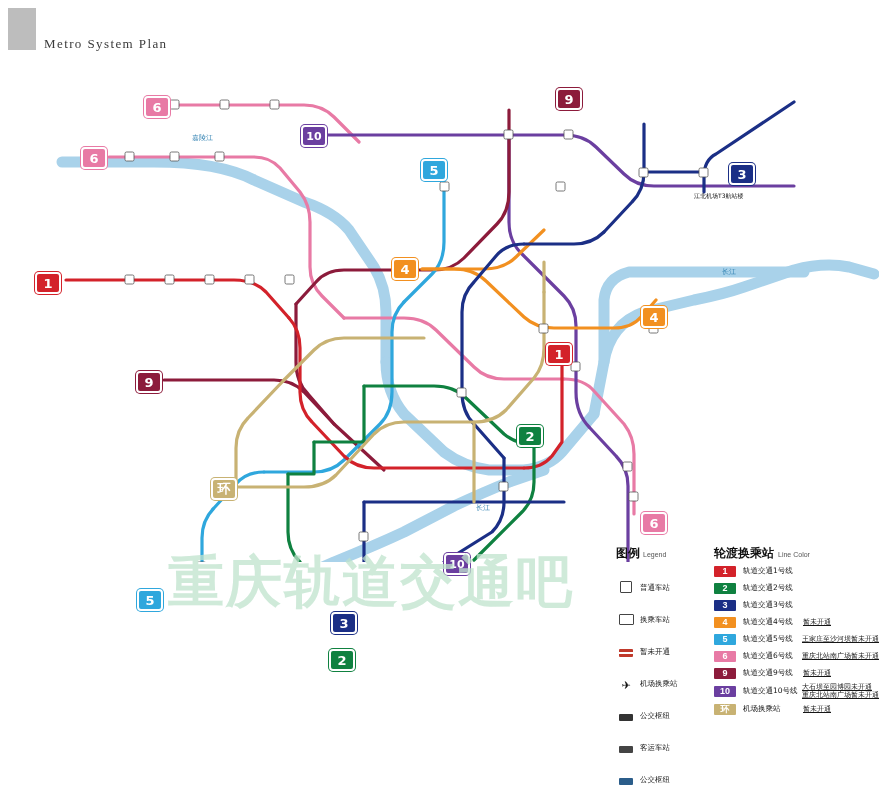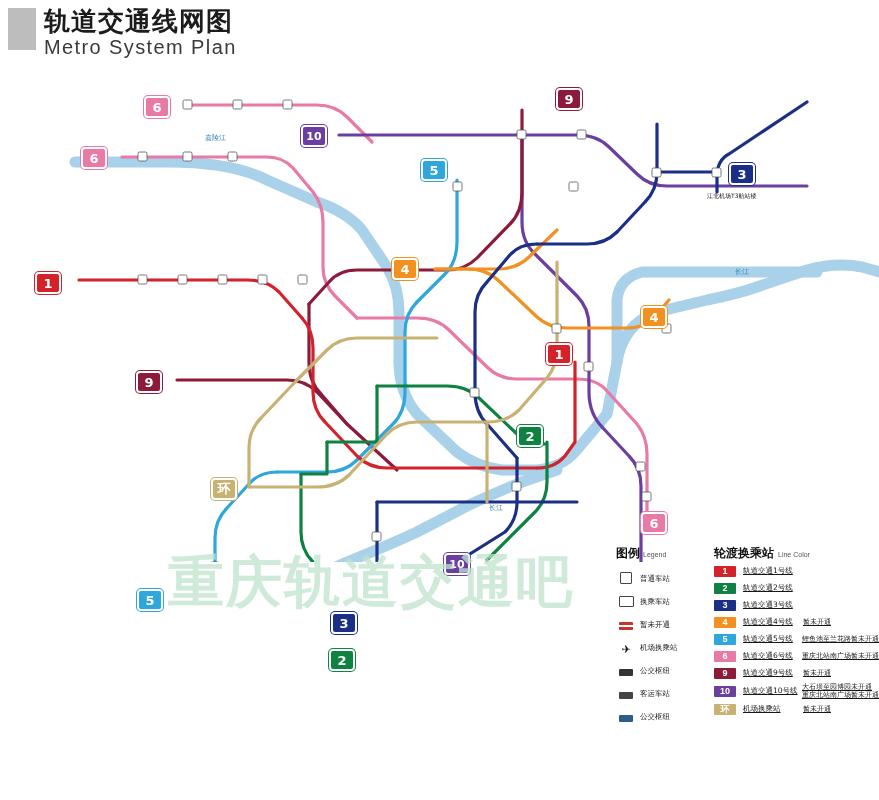--- a/index.html
+++ b/index.html
@@ -4,38 +4,38 @@
 <style>
   html,body{margin:0;padding:0;background:#ffffff;}
   body{width:879px;height:800px;position:relative;overflow:hidden;
        font-family:"Liberation Sans","DejaVu Sans",sans-serif;}
 
   
   #title-block{position:absolute;left:0;top:0;width:879px;height:62px;}
   #title-swatch{position:absolute;left:8px;top:8px;width:28px;height:42px;background:#bdbdbd;}
   #title-cn{position:absolute;left:44px;top:4px;font-size:26px;font-weight:bold;color:#1c1c1c;
             letter-spacing:1px;font-family:"DejaVu Sans",sans-serif;}
-  #title-en{position:absolute;left:44px;top:36px;font-size:20px;color:#3a3a3a;letter-spacing:1.4px;}
-
-  
-  #map{position:absolute;left:17px;top:62px;width:786px;height:500px;}
+  #title-en{position:absolute;left:44px;top:36px;font-size:13px;color:#3a3a3a;letter-spacing:1.4px;font-family:Liberation Serif, serif;}
+
+  
+  #map{position:absolute;left:4px;top:62px;width:786px;height:500px;}
   #map svg{display:block;}
 
   
   #watermark{position:absolute;left:168px;top:545px;width:470px;height:70px;
              font-size:56px;font-weight:bold;color:#bfe3cd;opacity:.75;
              font-family:"DejaVu Sans",sans-serif;letter-spacing:2px;
              white-space:nowrap;pointer-events:none;}
 
   
   #legend{position:absolute;left:616px;top:545px;width:100px;}
   #legend .hd{font-size:12px;font-weight:bold;color:#111;font-family:"DejaVu Sans",sans-serif;}
   #legend .hd .en{font-size:7px;font-weight:normal;color:#555;margin-left:3px;
                   font-family:"Liberation Sans",sans-serif;}
-  #legend .row{display:flex;align-items:center;height:13px;margin-top:10px;}
+  #legend .row{display:flex;align-items:center;height:13px;margin-top:19px;}
   #legend .ico{width:20px;text-align:center;}
   #legend .lb{font-size:7.5px;color:#1a1a1a;margin-left:4px;white-space:nowrap;
               font-family:"DejaVu Sans",sans-serif;}
 
   .ic-plain{display:inline-block;width:10px;height:10px;border:1.3px solid #444;background:#fff;border-radius:1px;}
   .ic-xfer{display:inline-block;width:13px;height:9px;border:1.3px solid #444;background:#fff;border-radius:1px;}
   .ic-train{display:inline-block;width:14px;height:8px;background:#c0392b;border-radius:1px;position:relative;}
   .ic-train:after{content:"";position:absolute;left:0;top:3px;width:14px;height:2px;background:#fff;}
   .ic-plane{font-size:11px;color:#111;line-height:10px;}
   .ic-bus{display:inline-block;width:14px;height:7px;background:#333;border-radius:1px;}
@@ -45,30 +45,29 @@
   
   #linecolor{position:absolute;left:714px;top:545px;width:165px;}
   #linecolor .hd{font-size:12px;font-weight:bold;color:#111;font-family:"DejaVu Sans",sans-serif;}
   #linecolor .hd .en{font-size:7px;font-weight:normal;color:#555;margin-left:4px;
                      font-family:"Liberation Sans",sans-serif;}
   #linecolor .row{display:flex;align-items:center;height:16px;margin-top:1px;}
   .lcbadge{width:22px;height:11px;border-radius:1px;color:#fff;font-size:9px;font-weight:bold;
            display:flex;align-items:center;justify-content:center;flex:0 0 auto;
            font-family:"Liberation Sans",sans-serif;}
   .lcname{font-size:7.5px;color:#161616;margin-left:7px;white-space:nowrap;width:60px;
-          font-family:"DejaVu Sans",sans-serif;text-decoration:underline;}
+          font-family:"DejaVu Sans",sans-serif;}
   .lcnote{font-size:7px;color:#161616;white-space:nowrap;line-height:8px;
           font-family:"DejaVu Sans",sans-serif;text-decoration:underline;}
 </style>
 </head>
 <body>
 
 <div id="title-block">
   <div id="title-swatch"></div>
-  <div id="title-cn">轨道交通线网图</div>
   <div id="title-en">Metro System Plan</div>
 </div>
 
 <div id="map">
 <svg width="879" height="500" viewBox="0 0 879 500" xmlns="http://www.w3.org/2000/svg">
   <defs>
     <style>
       .ln{fill:none;stroke-linecap:round;stroke-linejoin:round;stroke-width:3.2;}
       .l1{stroke:#d3222a;} .l2{stroke:#0f8140;} .l3{stroke:#1b2f86;}
       .l4{stroke:#f29020;} .l5{stroke:#2fa7dd;} .l6{stroke:#e87aa5;}
@@ -297,21 +296,21 @@
         <div class="lcbadge" style="background: rgb(242, 144, 32);">4</div>
         <div class="lcname">轨道交通4号线</div>
         <div class="lcnote">
           <div>暂未开通</div>
         </div>
       </div>
       <div class="row">
         <div class="lcbadge" style="background: rgb(47, 167, 221);">5</div>
         <div class="lcname">轨道交通5号线</div>
         <div class="lcnote">
-          <div>鲤鱼池至兰花路暂未开通</div>
+          <div>王家庄至沙河坝暂未开通</div>
         </div>
       </div>
       <div class="row">
         <div class="lcbadge" style="background: rgb(232, 122, 165);">6</div>
         <div class="lcname">轨道交通6号线</div>
         <div class="lcnote">
           <div>重庆北站南广场暂未开通</div>
         </div>
       </div>
       <div class="row">

